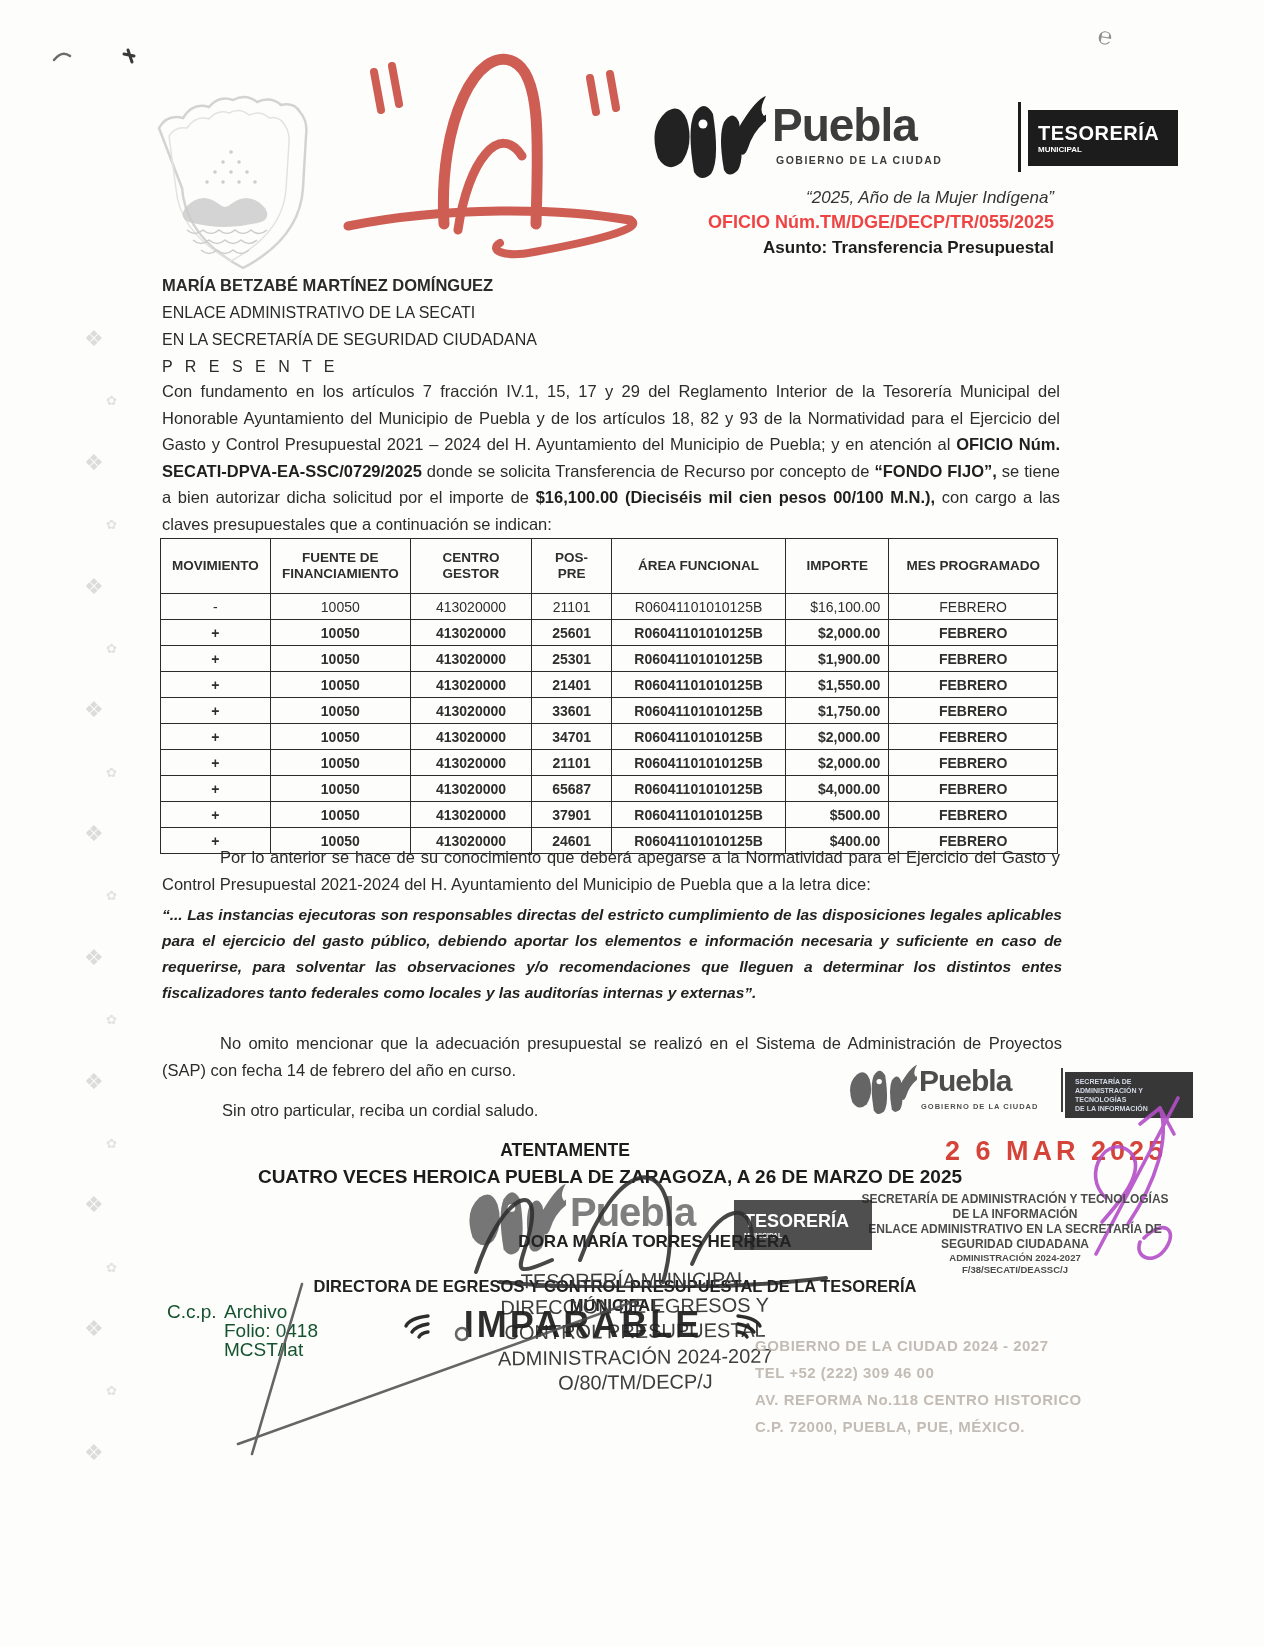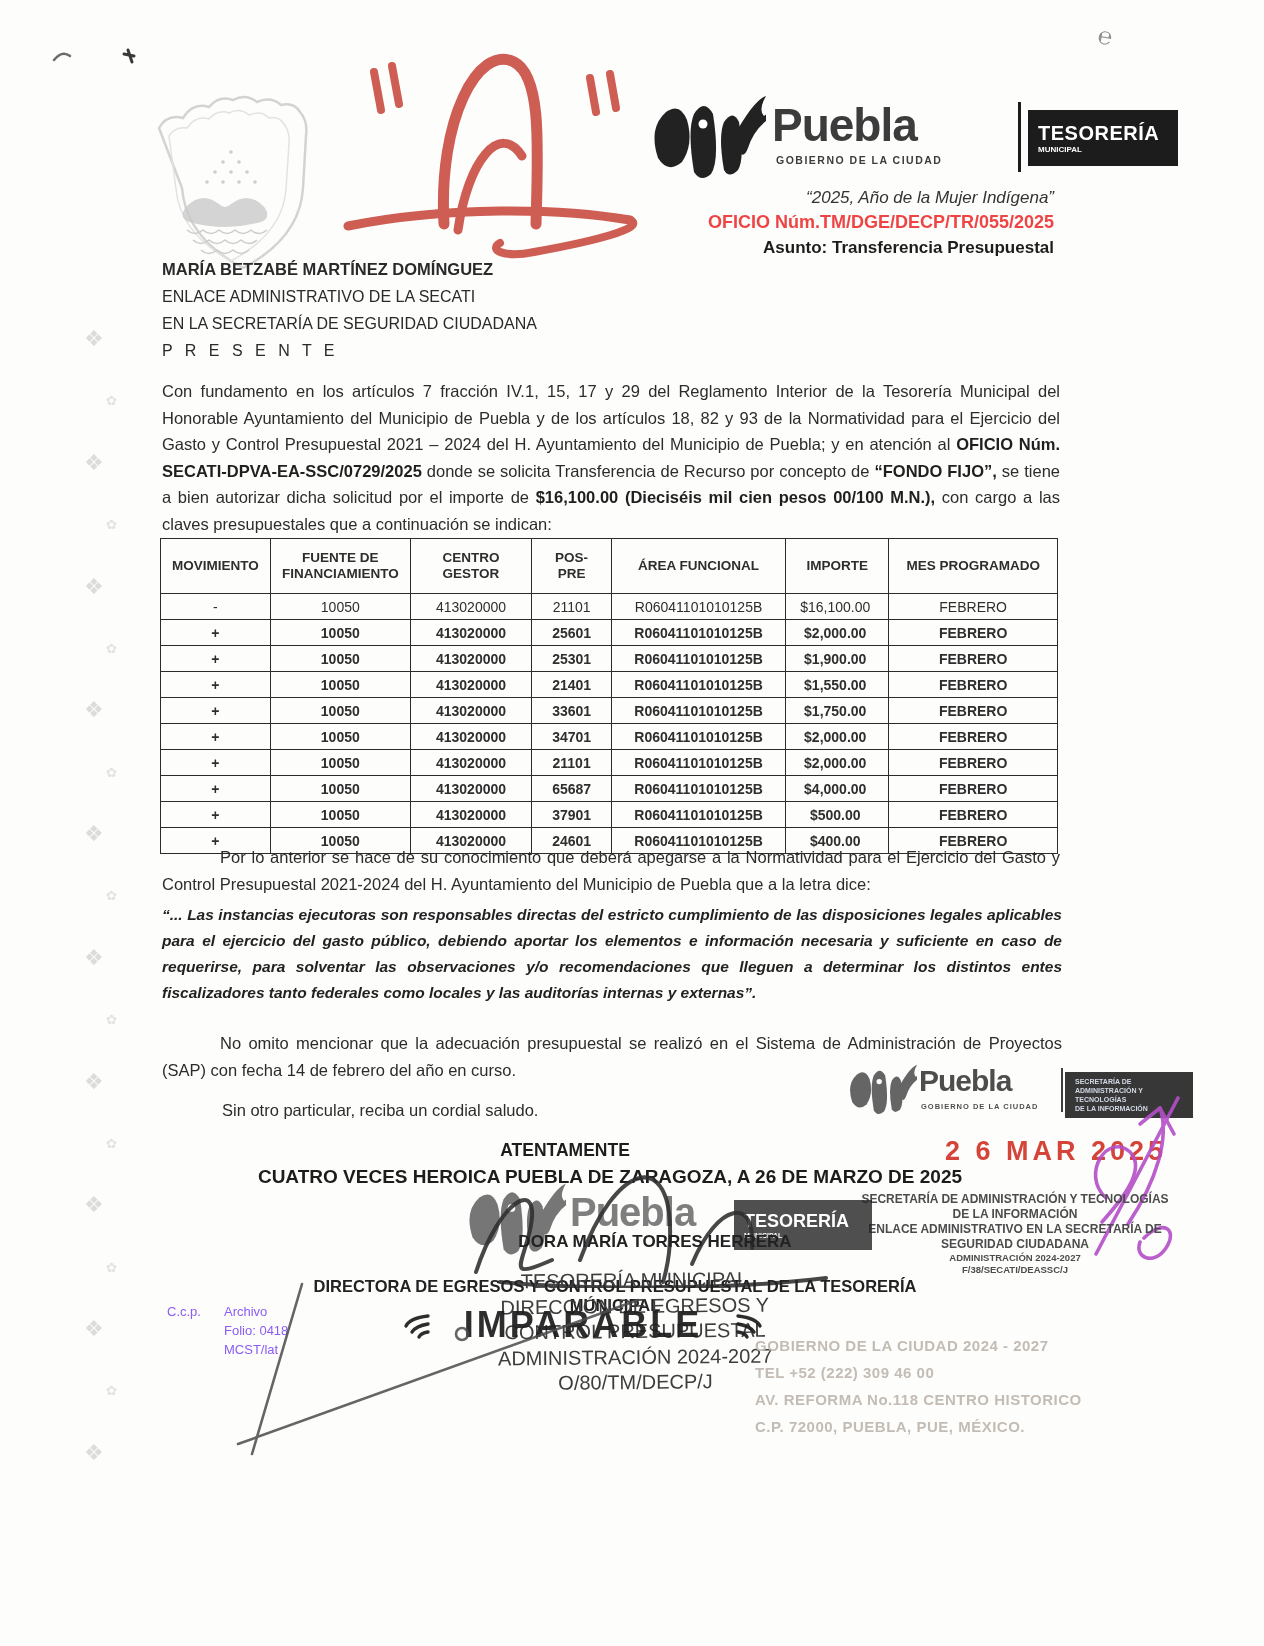--- a/index.html
+++ b/index.html
@@ -33,41 +33,41 @@
   .recipient .presente{letter-spacing:4px;}
 
   .para{font-size:16.5px;line-height:26.5px;color:#2c2c2c;}
   .indent{text-indent:58px;}
 
   table.doc-table{border-collapse:collapse;width:898px;font-size:14px;}
   .doc-table th,.doc-table td{border:1.6px solid #2b2b2b;text-align:center;padding:1px 4px;}
   .doc-table th{font-size:13.5px;font-weight:800;white-space:pre-line;height:52px;line-height:16px;}
   .doc-table td{height:23px;}
   .doc-table tbody tr:not(:first-child) td{font-weight:700;}
-  .doc-table td:nth-child(6){padding-right:8px;}
+  .doc-table td:nth-child(6){text-align:right;padding-right:8px;}
 
   .quote{font-size:15.5px;line-height:26px;font-weight:700;font-style:italic;color:#222;}
 
   .center{text-align:center;}
   .atent{font-weight:800;font-size:17.5px;color:#1d1d1d;}
   .pdate{font-weight:800;font-size:19px;color:#1c1c1c;}
 
   .signame{font-weight:800;font-size:17px;color:#222;}
   .sigtitle{font-weight:800;font-size:16.5px;color:#222;margin-top:19px;}
   .stamp-lines{color:#3d3d3d;font-weight:500;transform:rotate(-.6deg);}
   .stamp-lines div{font-size:20px;line-height:25.5px;}
   .sati-lines div{font-size:12px;line-height:15px;font-weight:600;color:#4c4c4c;}
   .sati-small div{font-size:9.5px;line-height:12px;font-weight:600;color:#4c4c4c;}
   .datestamp{color:#d03024;font-weight:700;font-size:27px;letter-spacing:4px;opacity:.9;}
 
   .imparable{color:#1e1e1e;opacity:.93;text-align:center;}
   .imparable .l1{font-weight:800;font-size:21px;letter-spacing:7px;}
   .imparable .l2{font-weight:800;font-size:36px;letter-spacing:3px;margin-top:-2px;}
 
-  .ccp{font-size:13px;color:#8b5cf6;line-height:19px;}
+  .ccp{font-size:19px;color:#14532d;line-height:19px;}
   .footer div{font-size:15px;line-height:27px;font-weight:600;color:#c3bcb4;letter-spacing:.5px;}
 
   .pencilmark{color:#8f8f8f;font-size:24px;transform:rotate(10deg);}
 </style>
 </head>
 <body>
 
 <div class="page">
 
   <svg class="abs" style="left:50px;top:42px" width="90" height="28">
@@ -128,21 +128,21 @@
     <div class="abs badge" style="left:392px;top:18px;width:130px;height:48px">
       <div class="l1" style="font-size:20px">TESORERÍA</div>
       <div class="l2" style="font-size:8px">MUNICIPAL</div>
     </div>
   </div>
 
   <div class="abs rightmeta motto" style="top:188px;width:600px">“2025, Año de la Mujer Indígena”</div>
   <div class="abs rightmeta oficio" style="top:212px;width:600px">OFICIO Núm.TM/DGE/DECP/TR/055/2025</div>
   <div class="abs rightmeta asunto" style="top:238px;width:600px">Asunto: Transferencia Presupuestal</div>
 
-  <div class="abs recipient" style="left:162px;top:256px">
+  <div class="abs recipient" style="left:162px;top:272px">
     <div class="rname">MARÍA BETZABÉ MARTÍNEZ DOMÍNGUEZ</div>
     <div>ENLACE ADMINISTRATIVO DE LA SECATI</div>
     <div>EN LA SECRETARÍA DE SEGURIDAD CIUDADANA</div>
     <div class="presente">P R E S E N T E</div>
   </div>
 
   <div class="abs para just" style="left:162px;top:378px;width:898px"><span>Con fundamento en los artículos 7 fracción IV.1, 15, 17 y 29 del Reglamento Interior de la Tesorería Municipal del Honorable Ayuntamiento del Municipio de Puebla y de los artículos 18, 82 y 93 de la Normatividad para el Ejercicio del Gasto y Control Presupuestal 2021 – 2024 del H. Ayuntamiento del Municipio de Puebla; y en atención al </span><span class="b">OFICIO Núm. SECATI-DPVA-EA-SSC/0729/2025</span><span> donde se solicita Transferencia de Recurso por concepto de </span><span class="b">“FONDO FIJO”,</span><span> se tiene a bien autorizar dicha solicitud por el importe de </span><span class="b">$16,100.00 (Dieciséis mil cien pesos 00/100 M.N.),</span><span> con cargo a las claves presupuestales que a continuación se indican:</span></div>
 
   <table class="abs doc-table" style="left:160px;top:538px">
     <thead>

